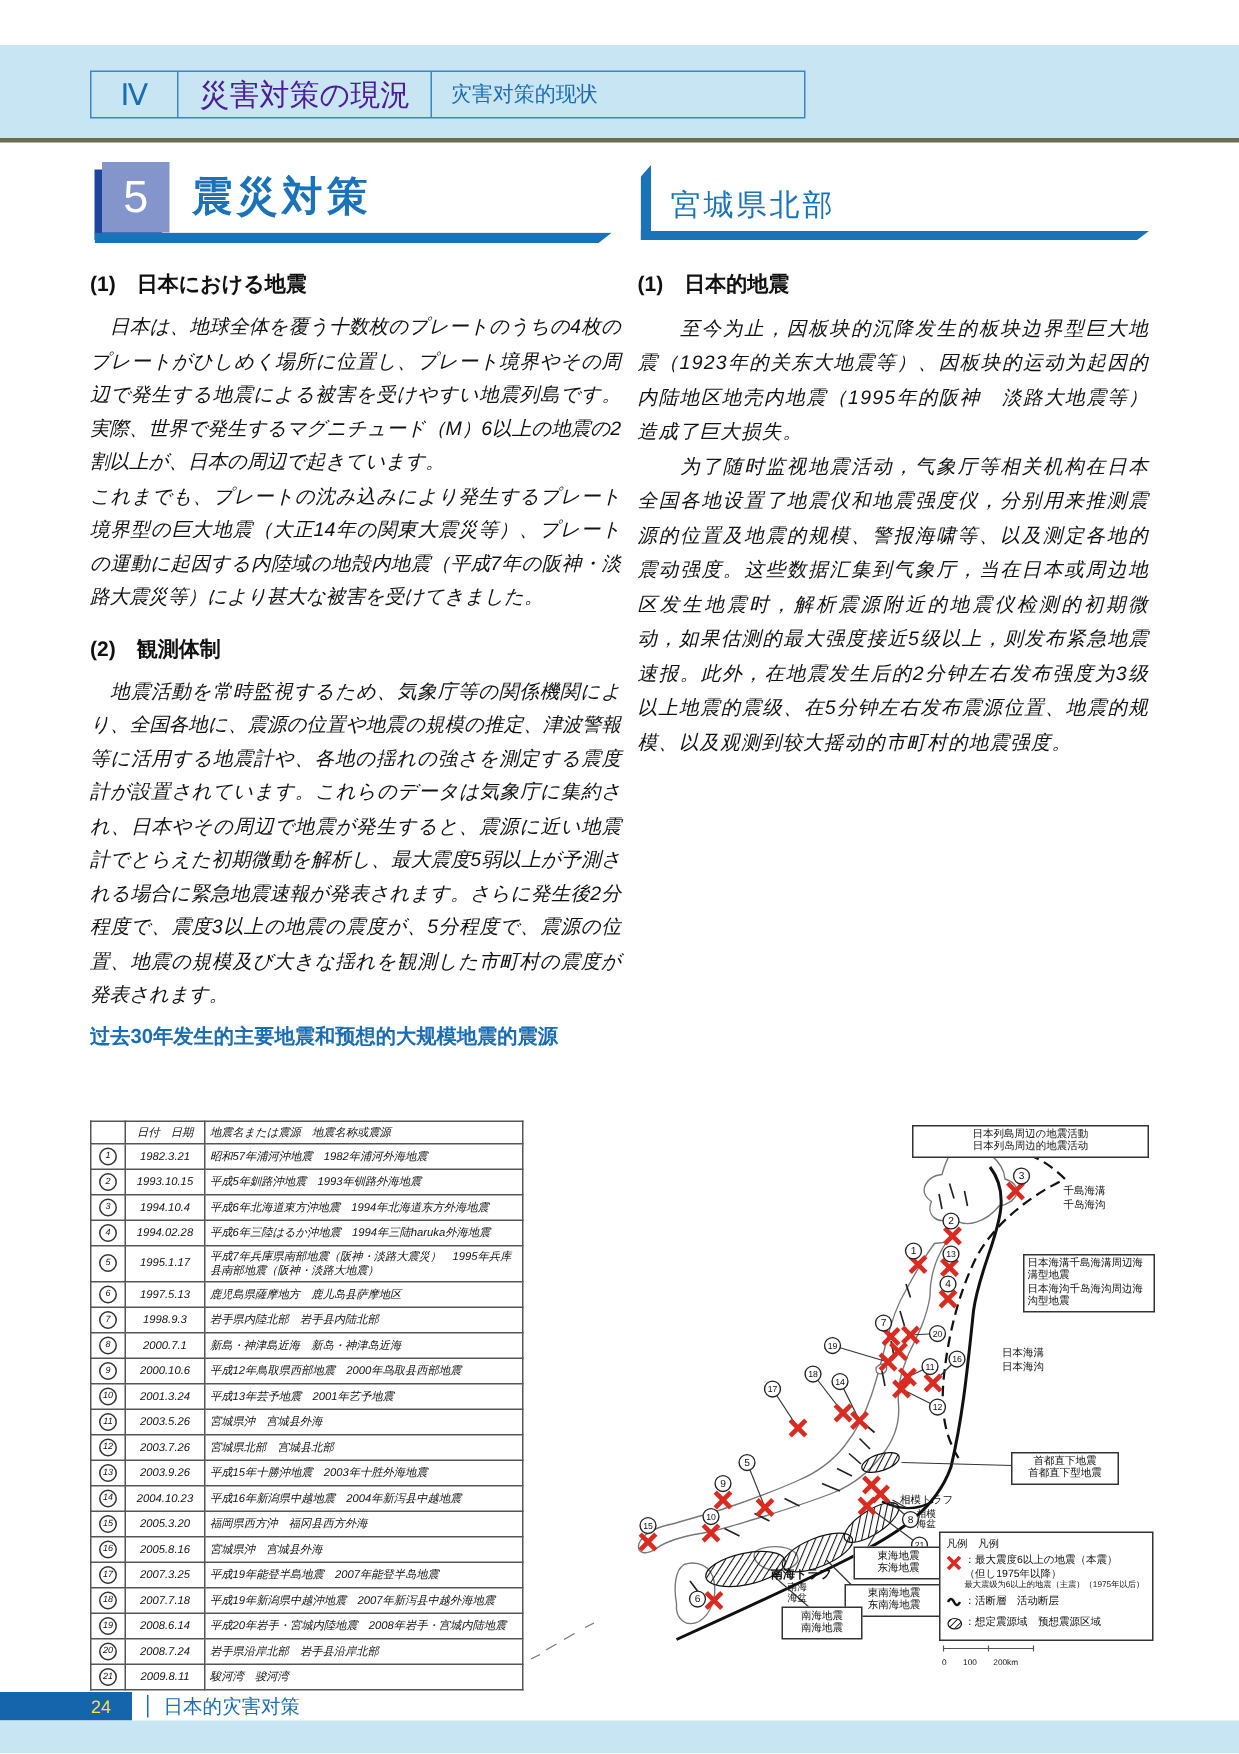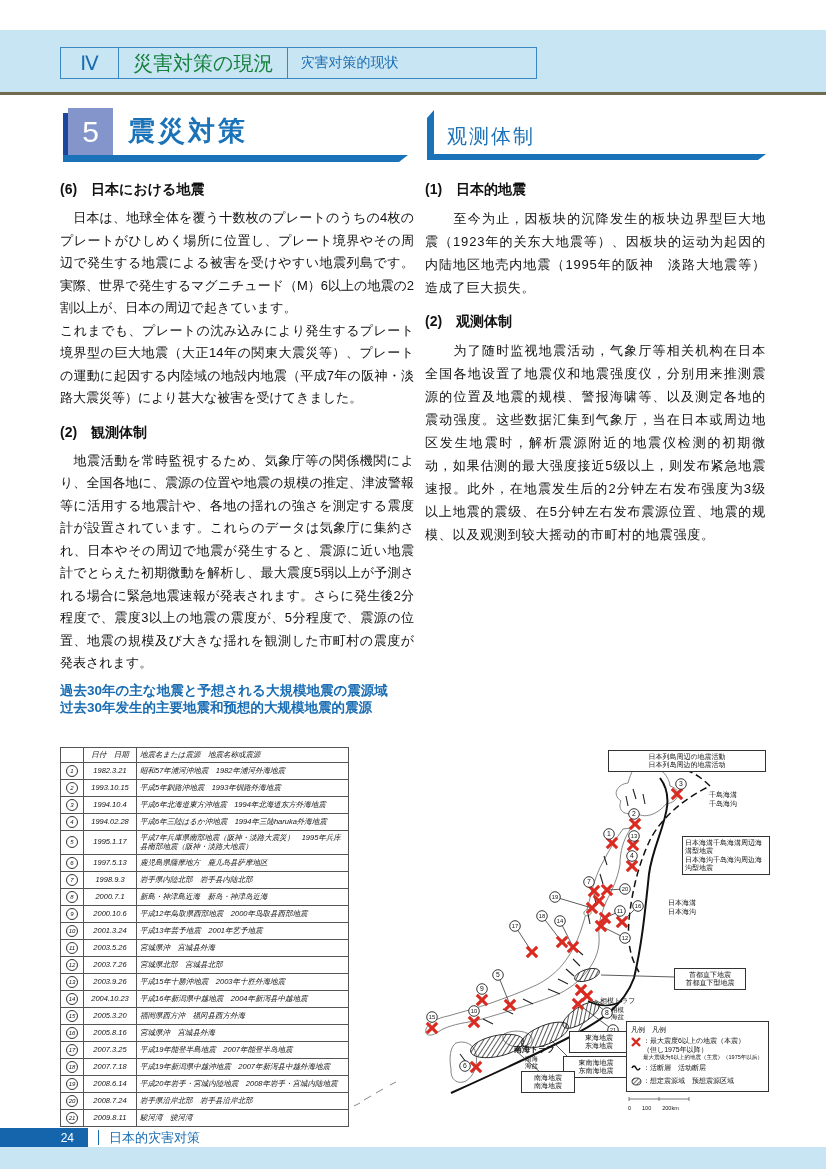--- a/index.html
+++ b/index.html
@@ -4,39 +4,39 @@
 <style>
   html,body{margin:0;padding:0;}
   .page{position:relative;width:826px;height:1169px;background:#ffffff;overflow:hidden;
         font-family:"Liberation Sans",sans-serif;color:#111;}
   .abs{position:absolute;}
 
   
   .band-top{top:30px;left:0;width:826px;height:62px;background:#c8e5f3;}
   .header-box{top:47px;left:60px;width:477px;height:32px;border:1px solid #3a87c4;display:flex;box-sizing:border-box;background:#c8e5f3;}
   .hcell-num{width:57px;display:flex;align-items:center;justify-content:center;color:#1a6db3;font-size:20px;border-right:1px solid #3a87c4;}
-  .hcell-ja{display:flex;align-items:center;padding:0 14px;color:#15803d;font-size:20px;border-right:1px solid #3a87c4;}
+  .hcell-ja{display:flex;align-items:center;padding:0 14px;color:#4c1d95;font-size:20px;border-right:1px solid #3a87c4;}
   .hcell-zh{display:flex;align-items:center;padding:0 12px;color:#1a6db3;font-size:14px;flex:1;}
   .rule-olive{top:92px;left:0;width:826px;height:3px;background:#6f6b50;}
 
   
   .sec-num-shadow{left:63px;top:113px;width:45px;height:47px;background:#1c469e;}
   .sec-num{left:68px;top:108px;width:45px;height:47px;background:#8395ca;color:#fff;font-size:30px;display:flex;align-items:center;justify-content:center;}
   .sec-title-ja{left:128px;top:113px;font-size:27px;font-weight:bold;color:#1a72b8;letter-spacing:3px;}
   .sec-bar-left{left:63px;top:155px;width:345px;height:7px;background:#1a72b8;clip-path:polygon(0 0,100% 0,calc(100% - 9px) 100%,0 100%);}
   .sec-zh-vbar{left:427px;top:110px;width:7px;height:50px;background:#1a72b8;clip-path:polygon(0 16%,100% 0,100% 100%,0 100%);}
   .sec-title-zh{left:447px;top:123px;font-size:20px;color:#1a72b8;letter-spacing:2px;}
   .sec-bar-right{left:427px;top:154px;width:339px;height:6px;background:#1a72b8;clip-path:polygon(0 0,100% 0,calc(100% - 8px) 100%,0 100%);}
 
   
   .col{top:181px;}
   .col-left{left:60px;width:354px;}
   .col-right{left:425px;width:341px;}
   .col h3{font-size:14px;font-weight:bold;margin:0 0 8px 0;}
-  .col p{font-size:13px;line-height:22.5px;text-align:justify;margin:0;}
+  .col p{font-size:13px;line-height:22.5px;text-align:justify;margin:0;font-style:italic;}
   .col-right p{letter-spacing:0.8px;line-height:23px;}
   .h2-space{margin-top:14px !important;}
 
   
   .tbl-heading{left:60px;top:682px;color:#1a6db3;font-weight:bold;font-size:13.5px;line-height:17px;}
 
   
   .eq-table{left:60px;top:747px;}
   .eq-table table{border-collapse:collapse;width:289px;font-size:7.5px;line-height:9.5px;font-style:italic;}
   .eq-table td{border:0.8px solid #555;padding:2px 3px;vertical-align:middle;}
@@ -51,21 +51,21 @@
   .mlabel{position:absolute;font-size:7px;line-height:8.5px;color:#111;}
   .mbox{border:1px solid #333;background:#fff;padding:1.5px 2px;}
   .center{text-align:center;}
   .sub-wrap{width:17px;font-size:6.5px;line-height:7.5px;margin-left:11px;}
   .legend{position:absolute;left:278px;top:277px;width:143px;border:1px solid #333;background:#fff;padding:3px 4px;font-size:7px;line-height:9px;box-sizing:border-box;}
   .lg-row{display:flex;align-items:flex-start;margin-top:2px;}
   .lg-ico{width:12px;flex:0 0 12px;padding-top:1px;}
   .lg-zh{font-size:5.5px;line-height:7px;}
 
   
-  .f-box{left:0;top:1128px;width:88px;height:19px;background:#1565ad;color:#ffffff;font-size:12px;display:flex;align-items:center;justify-content:flex-end;padding-right:14px;box-sizing:border-box;}
+  .f-box{left:0;top:1128px;width:88px;height:19px;background:#1565ad;color:#fde047;font-size:12px;display:flex;align-items:center;justify-content:flex-end;padding-right:14px;box-sizing:border-box;}
   .f-text{left:88px;top:1128px;height:19px;display:flex;align-items:center;color:#1a6db3;font-size:13px;}
   .f-ja{width:222px;text-align:right;}
   .f-div{width:1px;height:15px;background:#1a6db3;margin:0 10px;}
   .band-bottom{top:1147px;left:0;width:826px;height:22px;background:#c8e5f3;}
 </style>
 </head>
 <body>
 
 <div class="page">
 
@@ -75,40 +75,38 @@
     <div class="hcell-ja">災害対策の現況</div>
     <div class="hcell-zh">灾害对策的现状</div>
   </div>
   <div class="abs rule-olive"></div>
 
   <div class="abs sec-num-shadow"></div>
   <div class="abs sec-num">5</div>
   <div class="abs sec-title-ja">震災対策</div>
   <div class="abs sec-bar-left"></div>
   <div class="abs sec-zh-vbar"></div>
-  <div class="abs sec-title-zh">观测体制</div>
+  <div class="abs sec-title-zh">宮城県北部</div>
   <div class="abs sec-bar-right"></div>
 
   <div class="abs col col-left">
-    <h3>(6)　日本における地震</h3>
+    <h3>(1)　日本における地震</h3>
     <p>　日本は、地球全体を覆う十数枚のプレートのうちの4枚のプレートがひしめく場所に位置し、プレート境界やその周辺で発生する地震による被害を受けやすい地震列島です。実際、世界で発生するマグニチュード（M）6以上の地震の2割以上が、日本の周辺で起きています。</p>
     <p>これまでも、プレートの沈み込みにより発生するプレート境界型の巨大地震（大正14年の関東大震災等）、プレートの運動に起因する内陸域の地殻内地震（平成7年の阪神・淡路大震災等）により甚大な被害を受けてきました。</p>
     <h3 class="h2-space">(2)　観測体制</h3>
     <p>　地震活動を常時監視するため、気象庁等の関係機関により、全国各地に、震源の位置や地震の規模の推定、津波警報等に活用する地震計や、各地の揺れの強さを測定する震度計が設置されています。これらのデータは気象庁に集約され、日本やその周辺で地震が発生すると、震源に近い地震計でとらえた初期微動を解析し、最大震度5弱以上が予測される場合に緊急地震速報が発表されます。さらに発生後2分程度で、震度3以上の地震の震度が、5分程度で、震源の位置、地震の規模及び大きな揺れを観測した市町村の震度が発表されます。</p>
   </div>
 
   <div class="abs col col-right">
     <h3>(1)　日本的地震</h3>
     <p>　　至今为止，因板块的沉降发生的板块边界型巨大地震（1923年的关东大地震等）、因板块的运动为起因的内陆地区地壳内地震（1995年的阪神　淡路大地震等）造成了巨大损失。</p>
-    <h3 class="h2-space">(2)　观测体制</h3>
     <p>　　为了随时监视地震活动，气象厅等相关机构在日本全国各地设置了地震仪和地震强度仪，分别用来推测震源的位置及地震的规模、警报海啸等、以及测定各地的震动强度。这些数据汇集到气象厅，当在日本或周边地区发生地震时，解析震源附近的地震仪检测的初期微动，如果估测的最大强度接近5级以上，则发布紧急地震速报。此外，在地震发生后的2分钟左右发布强度为3级以上地震的震级、在5分钟左右发布震源位置、地震的规模、以及观测到较大摇动的市町村的地震强度。</p>
   </div>
 
   <div class="abs tbl-heading">
-    <div>過去30年の主な地震と予想される大規模地震の震源域</div>
     <div>过去30年发生的主要地震和预想的大规模地震的震源</div>
   </div>
 
   <div class="abs eq-table">
     <table>
       <tbody>
         <tr>
           <td class="td-no"></td>
           <td class="td-date">日付　日期</td>
           <td>地震名または震源　地震名称或震源</td>

